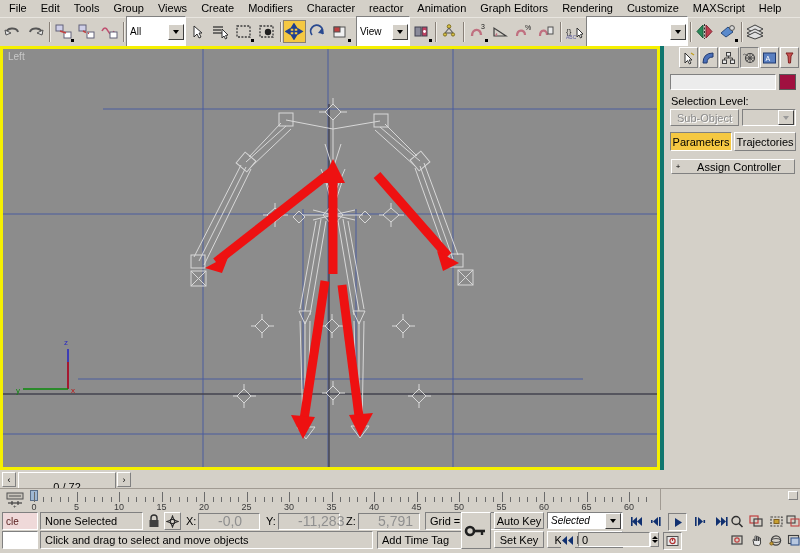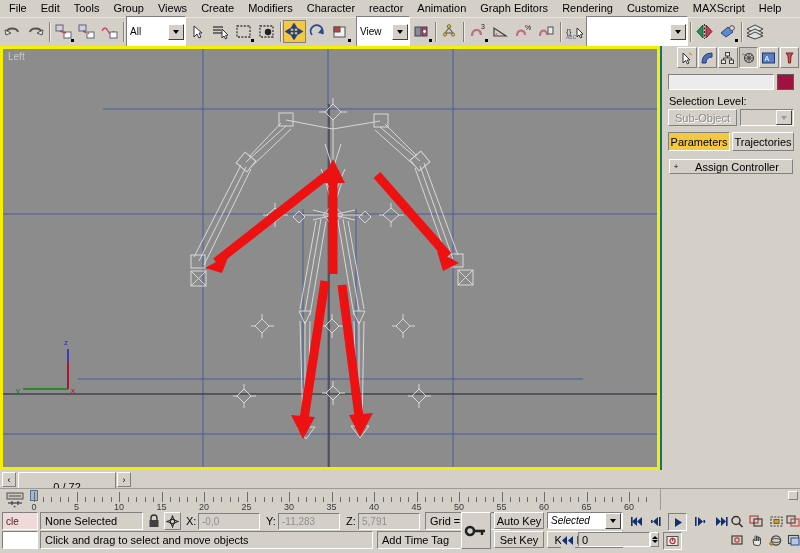--- a/index.html
+++ b/index.html
@@ -39,21 +39,21 @@
 
   
   .viewwrap{position:absolute;left:0;top:46px;width:660px;height:424px;background:#8c8c8c;
     box-sizing:border-box;border:3px solid #f5f000;}
   .viewport{position:absolute;left:0;top:0;width:654px;height:418px;overflow:hidden;background:#8c8c8c;}
   .vplabel{position:absolute;left:5px;top:2px;color:#c8c8c8;font-size:10px;}
   .vpsvg{position:absolute;left:0;top:0;}
 
   
   .cmdpanel{position:absolute;left:660px;top:46px;width:140px;height:424px;background:#d4d0c8;
-    border-left:2px solid #0f766e;box-sizing:border-box;padding-left:13px;}
+    border-left:4px solid #0f766e;box-sizing:border-box;padding-left:13px;}
   .cptabs{display:flex;height:23px;align-items:center;padding-left:2px;}
   .cptab{width:22px;height:21px;box-sizing:border-box;border:1px solid;
     border-color:#fff #808080 #808080 #fff;background:#d4d0c8;margin-right:1px;
     display:flex;align-items:center;justify-content:center;}
   .cptab.sel{border-color:#808080 #fff #fff #808080;background:#c8c4bc;}
   .cpbody{position:absolute;left:2px;top:24px;width:134px;bottom:2px;background:#d4d0c8;}
   .namerow{display:flex;align-items:center;margin:4px 4px 0 4px;}
   .namefield{flex:1;height:16px;background:#ececec;border:1px solid;
     border-color:#808080 #fff #fff #808080;box-sizing:border-box;}
   .colorswatch{width:17px;height:16px;margin-left:3px;border:1px solid #5a5a5a;box-sizing:border-box;}
@@ -108,21 +108,21 @@
     display:flex;align-items:center;font-size:11px;}
   .selstat{position:absolute;left:40px;top:2px;width:103px;height:18px;padding-left:4px;}
   .prompt{position:absolute;left:40px;top:21px;width:333px;height:18px;padding-left:4px;}
   .lockbtn{position:absolute;left:145px;top:2px;width:17px;height:18px;display:flex;align-items:center;justify-content:center;}
   .axisbtn{position:absolute;left:164px;top:2px;width:17px;height:18px;display:flex;align-items:center;justify-content:center;
     border:1px solid;border-color:#fff #808080 #808080 #fff;box-sizing:border-box;background:#d4d0c8;}
   .coord{position:absolute;top:2px;height:18px;display:flex;align-items:center;}
   .coord .cl{width:12px;font-size:11px;}
   .coord .cf{width:62px;height:17px;background:#d4d0c8;border:1px solid;
     border-color:#808080 #fff #fff #808080;box-sizing:border-box;display:flex;align-items:center;
-    padding-left:3px;font-size:10px;color:#8f8f8f;}
+    padding-left:19px;font-size:14px;color:#8f8f8f;}
   .gridstat{position:absolute;left:374px;top:2px;width:85px;height:18px;padding-left:4px;}
   .addtag{position:absolute;left:374px;top:21px;width:85px;height:18px;padding-left:4px;}
   .keybtnbox{position:absolute;left:461px;top:2px;width:30px;height:37px;background:#d4d0c8;
     border:1px solid;border-color:#fff #808080 #808080 #fff;box-sizing:border-box;
     display:flex;align-items:center;justify-content:center;}
   .autokey{position:absolute;left:494px;top:2px;width:50px;height:17px;}
   .setkey{position:absolute;left:494px;top:21px;width:50px;height:17px;}
   .btn3d{background:#d4d0c8;border:1px solid;border-color:#fff #808080 #808080 #fff;box-sizing:border-box;
     display:flex;align-items:center;justify-content:center;font-size:11px;}
   .selfilter{position:absolute;left:547px;top:2px;width:76px;height:17px;font-style:italic;}

